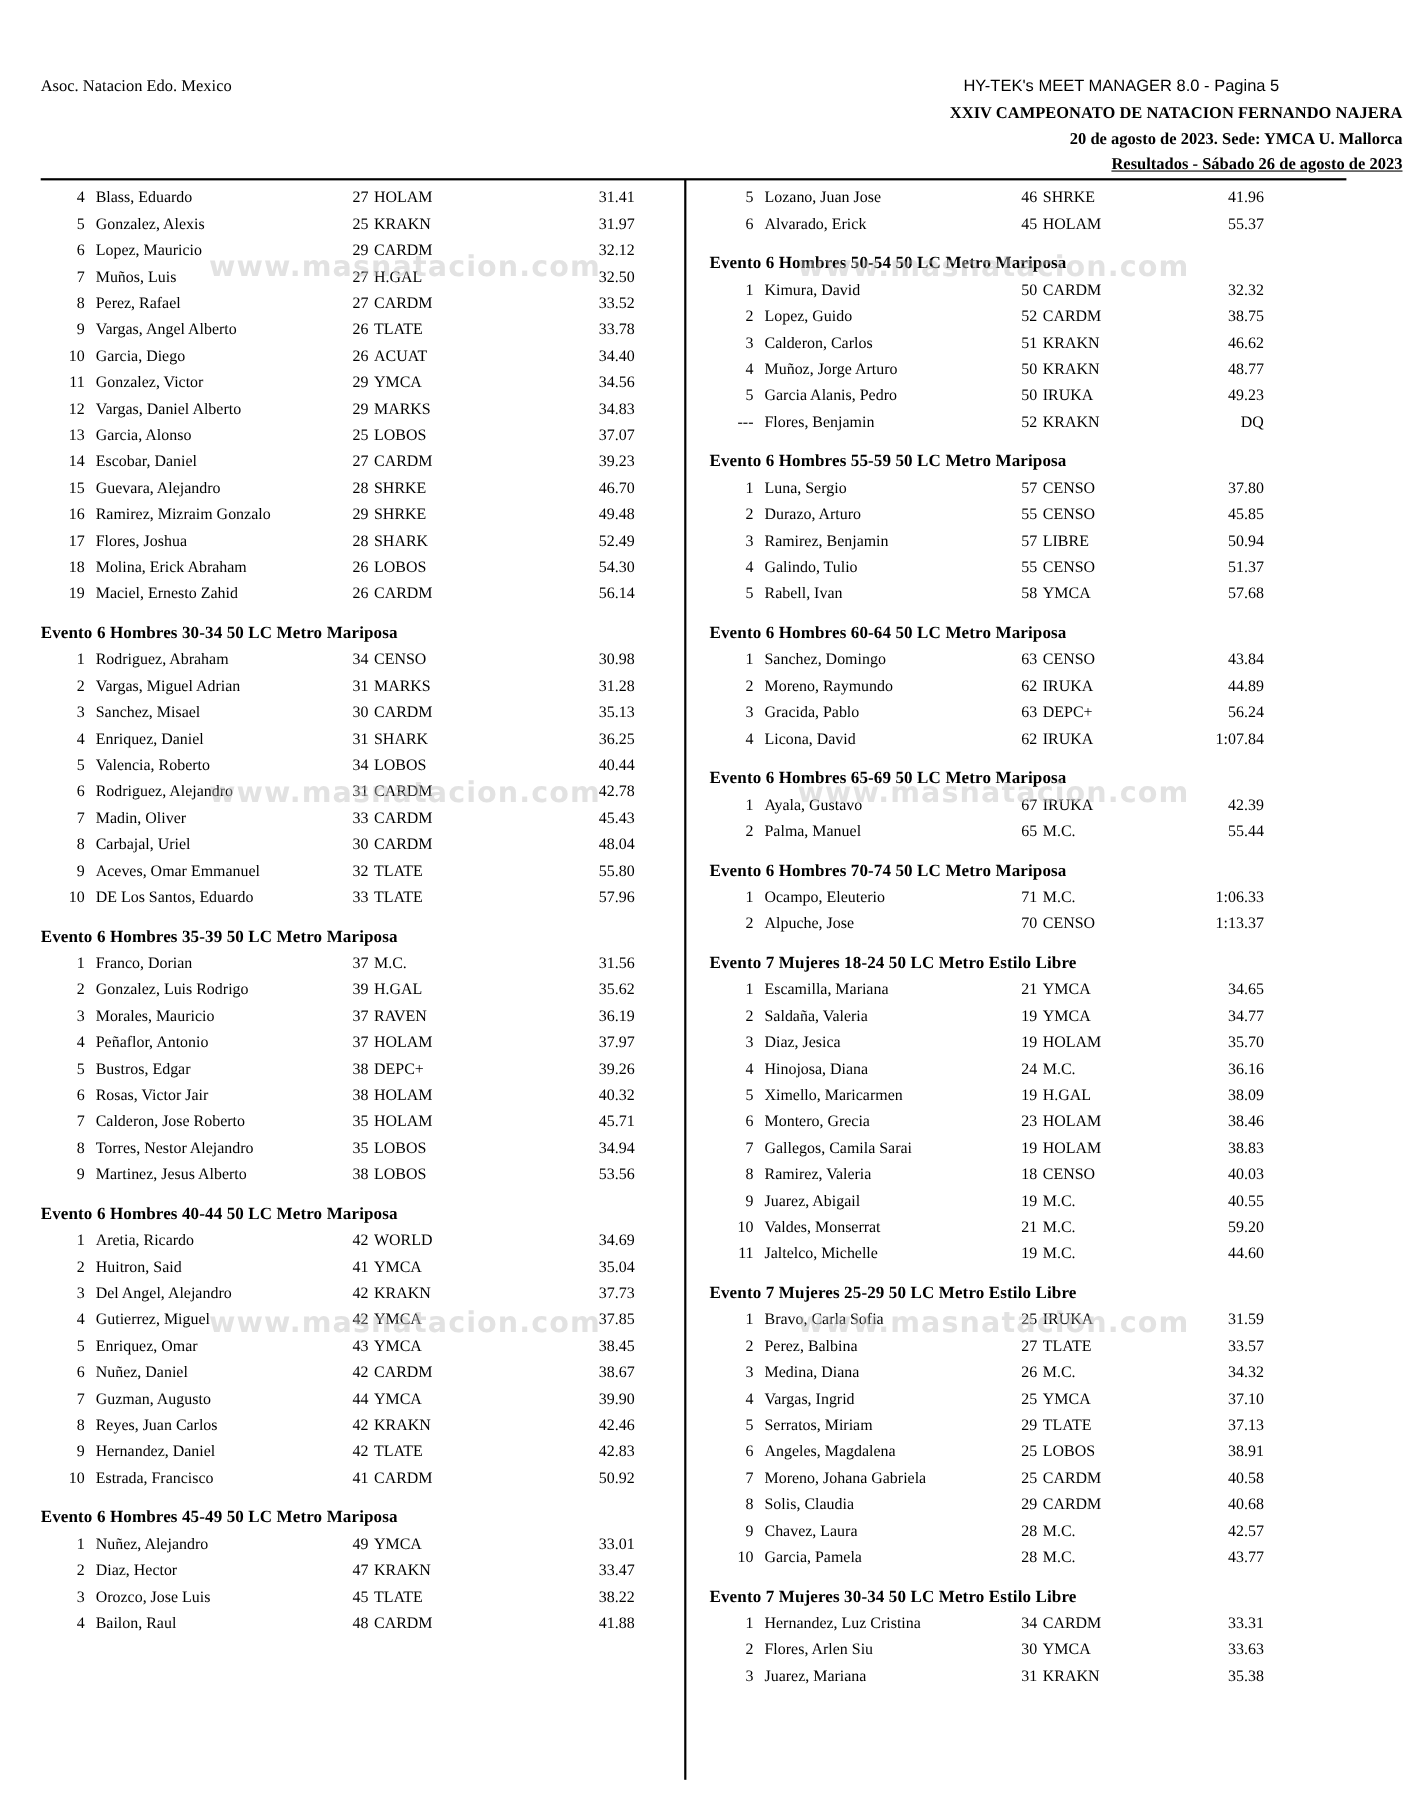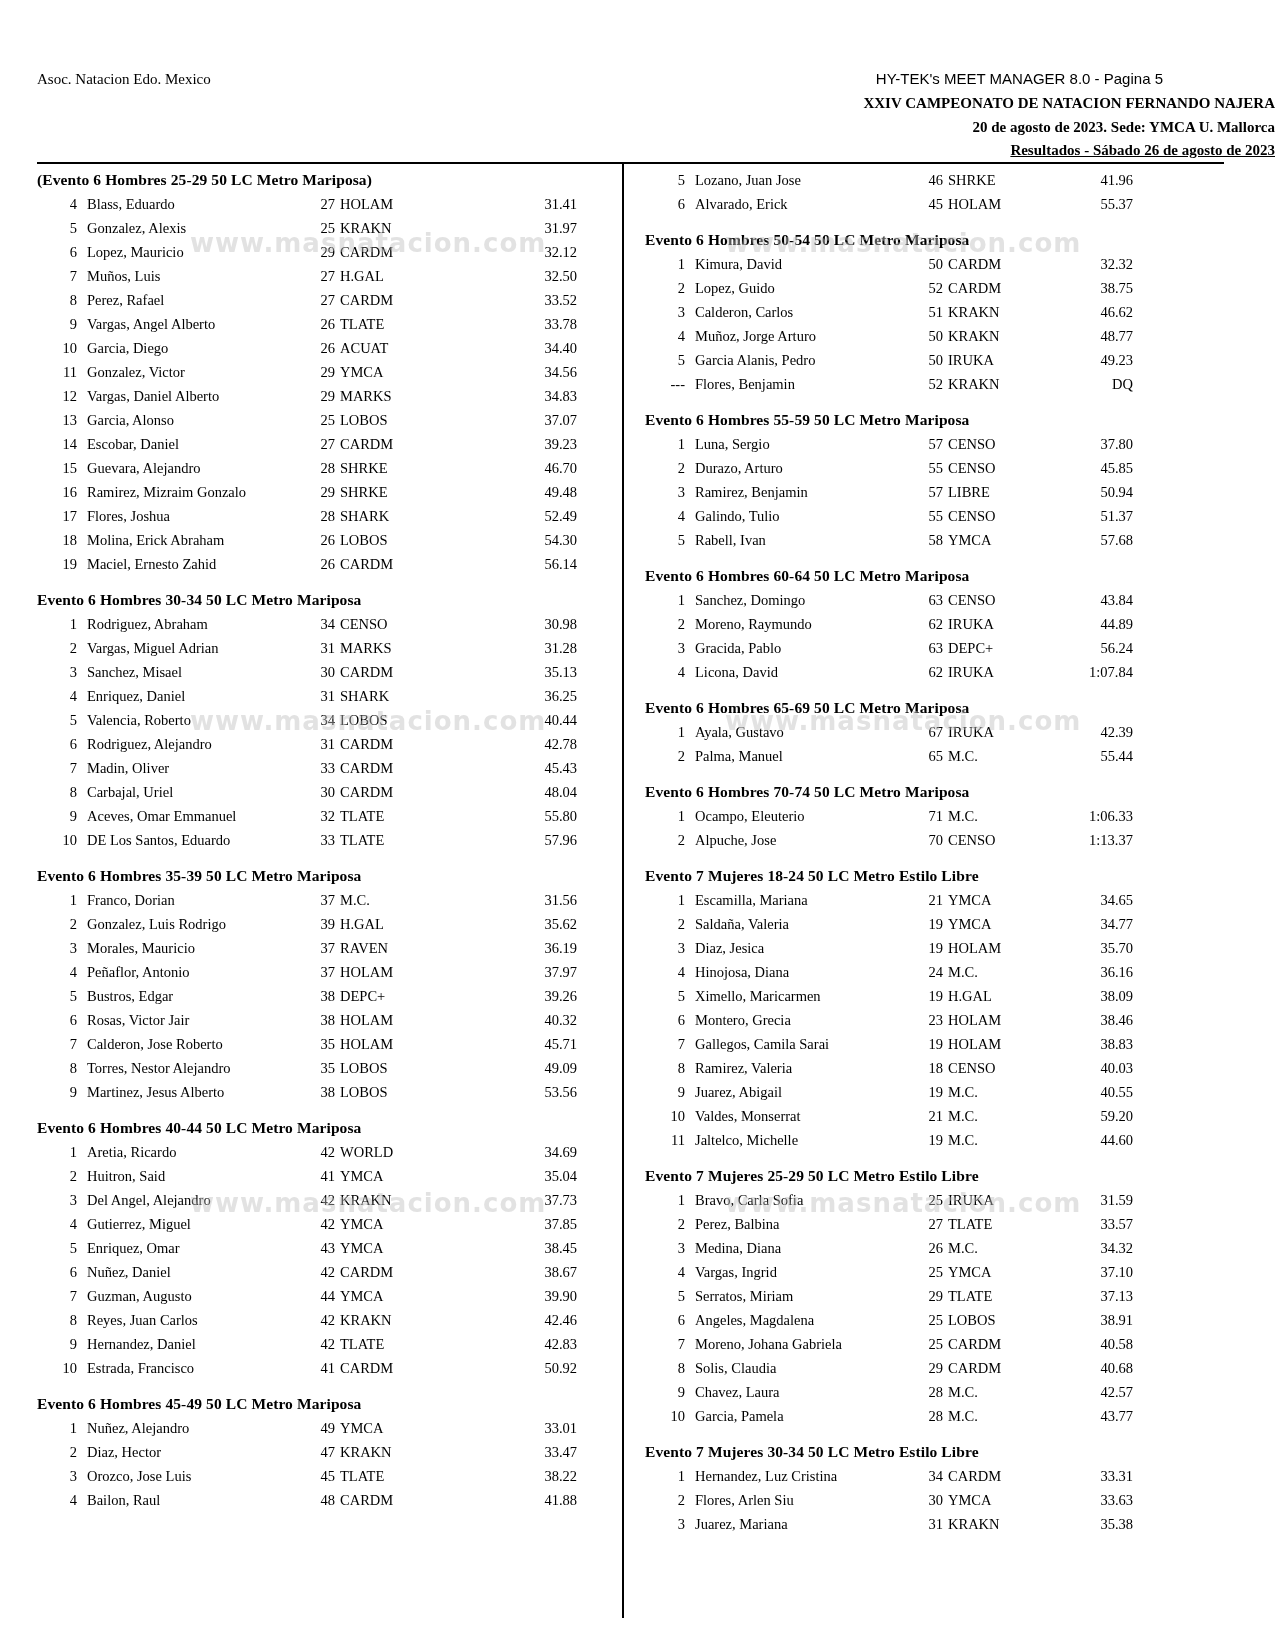--- a/index.html
+++ b/index.html
@@ -22,39 +22,38 @@
   .event { margin-bottom: 12px; }
   .event-title { font-weight: bold; font-size: 15.5px; height: 24px; line-height: 24px; font-family: "Liberation Serif", serif; letter-spacing: 0.1px; }
   .row { height: 24px; line-height: 24px; font-size: 14.5px; position: relative; white-space: nowrap; font-family: "Liberation Serif", serif; }
   .row span { position: absolute; top: 0; }
   .place { width: 40px; text-align: right; left: 0; }
   .name { left: 50px; }
   .age { left: 268px; width: 30px; text-align: right; }
   .team { left: 303px; }
   .time { left: 400px; width: 140px; text-align: right; }
   .col.left .time { left: 400px; width: 140px; }
-  .col.right .time { left: 348px; width: 140px; }
+  .col.right .time { left: 364px; width: 140px; }
   .col.right .age { left: 268px; }
   .col.right .team { left: 303px; }
   .watermark { position: absolute; font-family: "DejaVu Sans", sans-serif; font-weight: bold; font-size: 26px; color: rgba(190,190,190,0.45); letter-spacing: 1px; pointer-events: none; }
 </style>
 </head>
 <body>
 
 <div class="hdr-left">Asoc. Natacion Edo. Mexico</div>
 <div class="hdr-right">HY-TEK's MEET MANAGER 8.0 - Pagina 5</div>
 <div class="title t1">XXIV CAMPEONATO DE NATACION FERNANDO NAJERA</div>
 <div class="title t2">20 de agosto de 2023. Sede: YMCA U. Mallorca</div>
 <div class="title t3">Resultados - Sábado 26 de agosto de 2023</div>
 <div class="rule"></div>
 <div class="vrule"></div>
 
 <div class="col left" id="col-left">
     <div class="event">
-      <div class="event-title">(Evento 6  Hombres 25-29 50 LC Metro Mariposa)</div>
       <div class="row">
         <span class="place">4</span>
         <span class="name">Blass, Eduardo</span>
         <span class="age">27</span>
         <span class="team">HOLAM</span>
         <span class="time">31.41</span>
       </div>
       <div class="row">
         <span class="place">5</span>
         <span class="name">Gonzalez, Alexis</span>
@@ -283,21 +282,21 @@
         <span class="name">Calderon, Jose Roberto</span>
         <span class="age">35</span>
         <span class="team">HOLAM</span>
         <span class="time">45.71</span>
       </div>
       <div class="row">
         <span class="place">8</span>
         <span class="name">Torres, Nestor Alejandro</span>
         <span class="age">35</span>
         <span class="team">LOBOS</span>
-        <span class="time">49.09</span>
+        <span class="time">34.94</span>
       </div>
       <div class="row">
         <span class="place">9</span>
         <span class="name">Martinez, Jesus Alberto</span>
         <span class="age">38</span>
         <span class="team">LOBOS</span>
         <span class="time">53.56</span>
       </div>
     </div>
     <div class="event">

